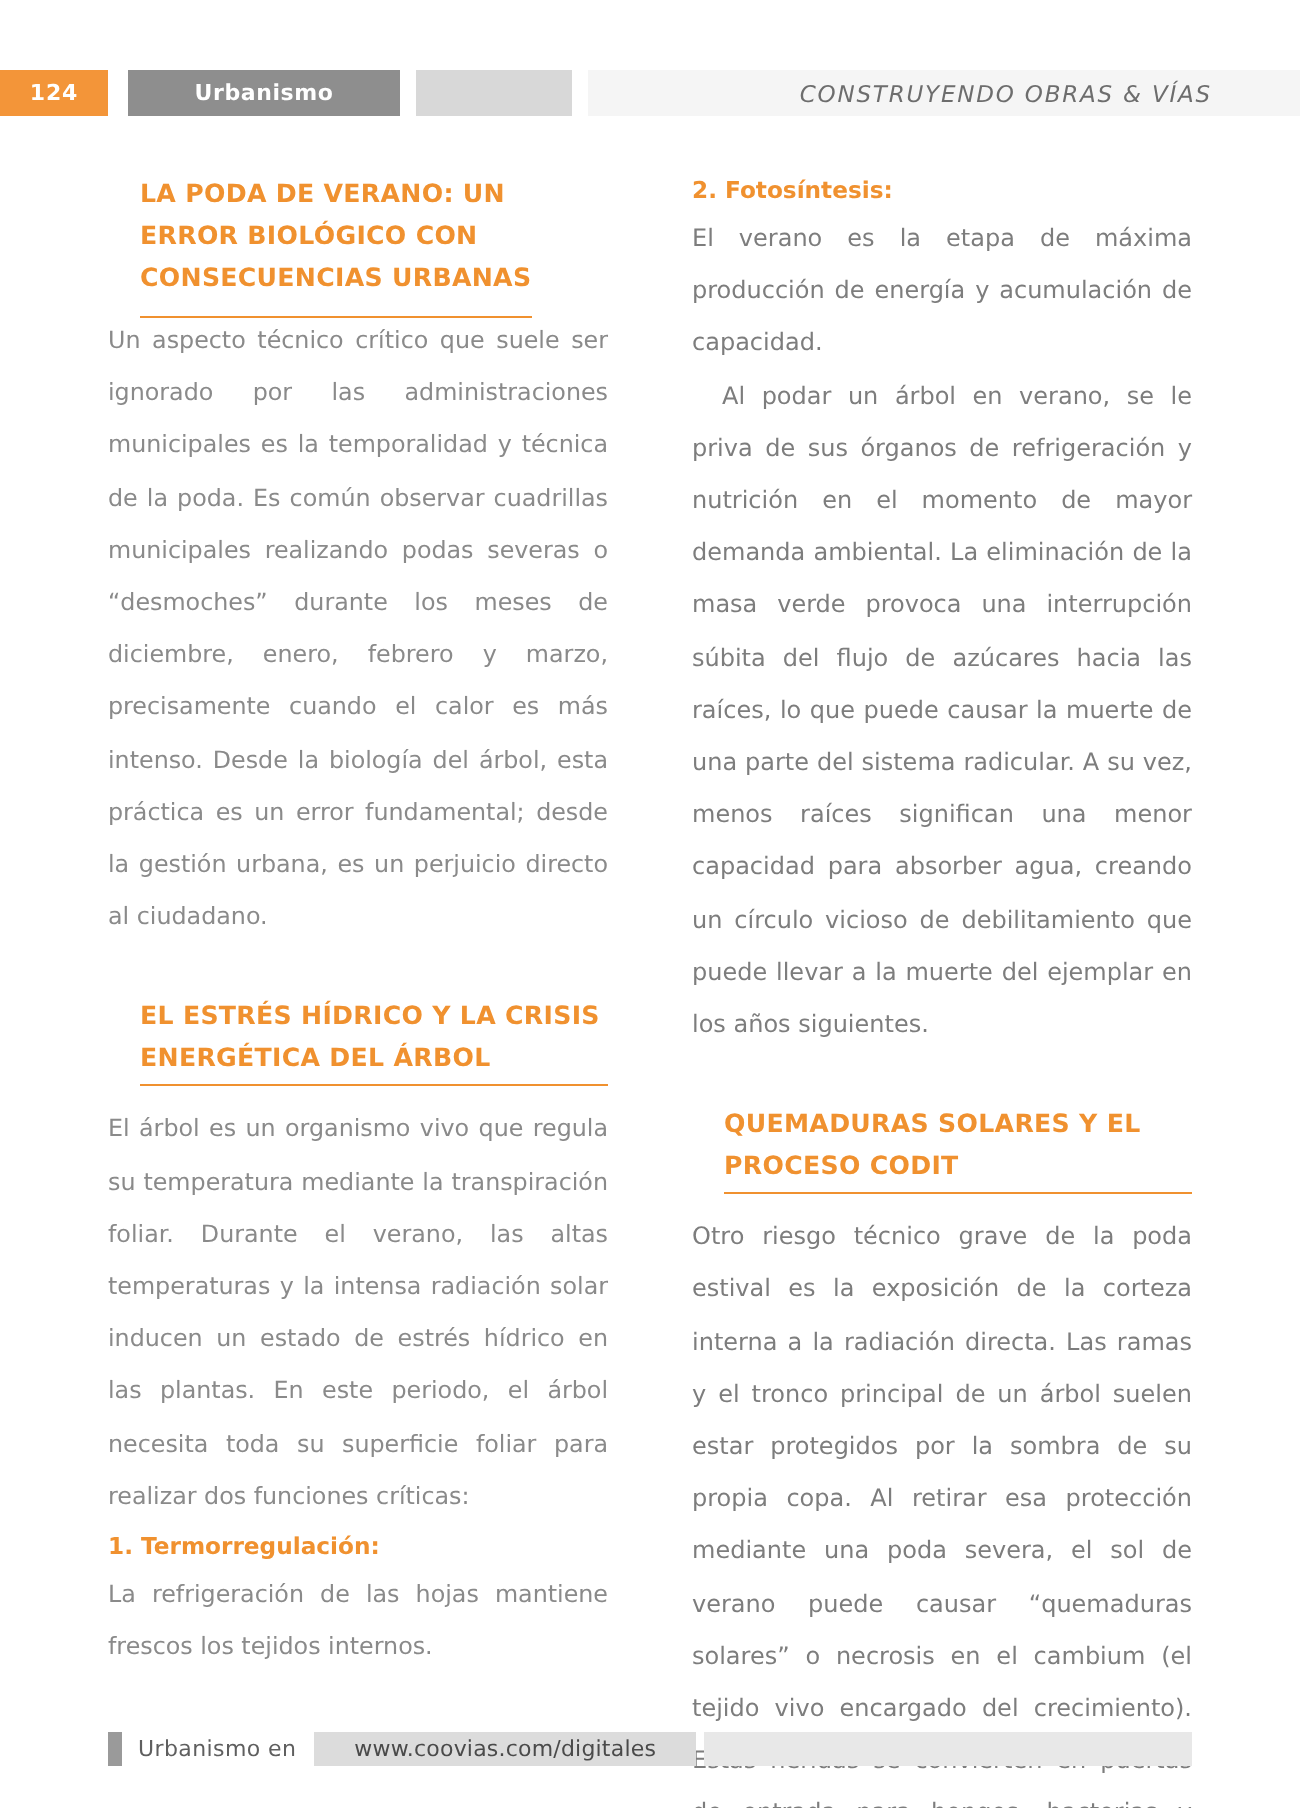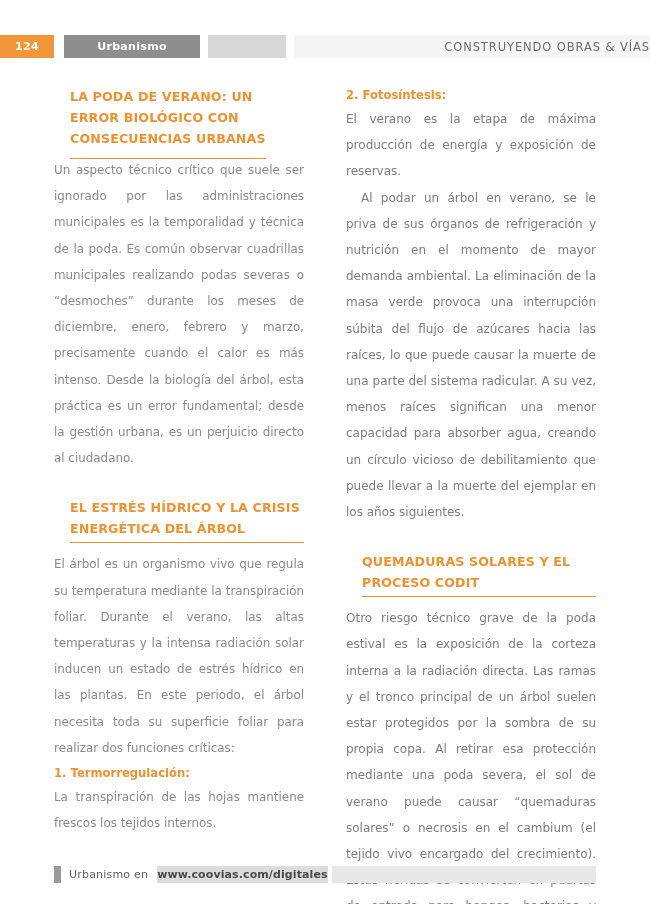--- a/index.html
+++ b/index.html
@@ -73,21 +73,23 @@
   }
   .hdr-title {
     flex: 1;
     background: #f5f5f5;
     color: #6d6d6d;
     font-size: 11.5px;
     letter-spacing: 0.9px;
     display: flex;
     align-items: center;
     justify-content: flex-end;
+    padding-right: 44px;
     box-sizing: border-box;
+    font-style: italic;
   }
 
   
   .columns {
     position: absolute;
     top: 86px;
     left: 54px;
     width: 542px;
     display: flex;
     gap: 42px;
@@ -173,25 +175,24 @@
     color: #5f5f5f;
     display: flex;
     align-items: center;
     background: #ffffff;
     letter-spacing: 0.2px;
   }
   .footer-url {
     background: #dcdcdc;
     color: #4a4a4a;
     font-size: 11px;
-    padding: 0 0;
+    padding: 0 20px;
     display: flex;
     align-items: center;
     letter-spacing: 0.1px;
-    font-weight: bold;
   }
   .footer-tail {
     flex: 1;
     background: #e8e8e8;
     margin-left: 4px;
   }
 </style>
 </head>
 <body>
 
@@ -225,28 +226,28 @@
         <span>EL ESTRÉS HÍDRICO Y LA CRISIS</span>
         <span class="hl-underline">ENERGÉTICA DEL ÁRBOL</span>
       </h2>
 
       <p class="body">El árbol es un organismo vivo que regula su temperatura mediante la transpiración foliar. Durante el verano, las altas temperaturas y la intensa radiación solar inducen un estado de estrés hídrico en las plantas. En este periodo, el árbol necesita toda su superficie foliar para realizar dos funciones críticas:</p>
 
       <div class="gap-small"></div>
 
       <h3 class="sub-heading">1. Termorregulación:</h3>
 
-      <p class="body">La transpiración de las hojas mantiene frescos los tejidos internos.</p>
+      <p class="body">La refrigeración de las hojas mantiene frescos los tejidos internos.</p>
     </div>
 
     <div class="col col-right">
 
       <h3 class="sub-heading">2. Fotosíntesis:</h3>
 
-      <p class="body">El verano es la etapa de máxima producción de energía y exposición de reservas.</p>
+      <p class="body">El verano es la etapa de máxima producción de energía y acumulación de capacidad.</p>
 
       <p class="body indent">Al podar un árbol en verano, se le priva de sus órganos de refrigeración y nutrición en el momento de mayor demanda ambiental. La eliminación de la masa verde provoca una interrupción súbita del flujo de azúcares hacia las raíces, lo que puede causar la muerte de una parte del sistema radicular. A su vez, menos raíces significan una menor capacidad para absorber agua, creando un círculo vicioso de debilitamiento que puede llevar a la muerte del ejemplar en los años siguientes.</p>
 
       <div class="gap-before-heading"></div>
 
       <h2 class="section-heading heading-wide">
         <span class="hl-underline">QUEMADURAS SOLARES Y EL PROCESO CODIT</span>
       </h2>
 
       <p class="body">Otro riesgo técnico grave de la poda estival es la exposición de la corteza interna a la radiación directa. Las ramas y el tronco principal de un árbol suelen estar protegidos por la sombra de su propia copa. Al retirar esa protección mediante una poda severa, el sol de verano puede causar “quemaduras solares” o necrosis en el cambium (el tejido vivo encargado del crecimiento). Estas heridas se convierten en puertas de entrada para hongos, bacterias y plagas que el árbol, debilitado energéticamente, no puede combatir.</p>

